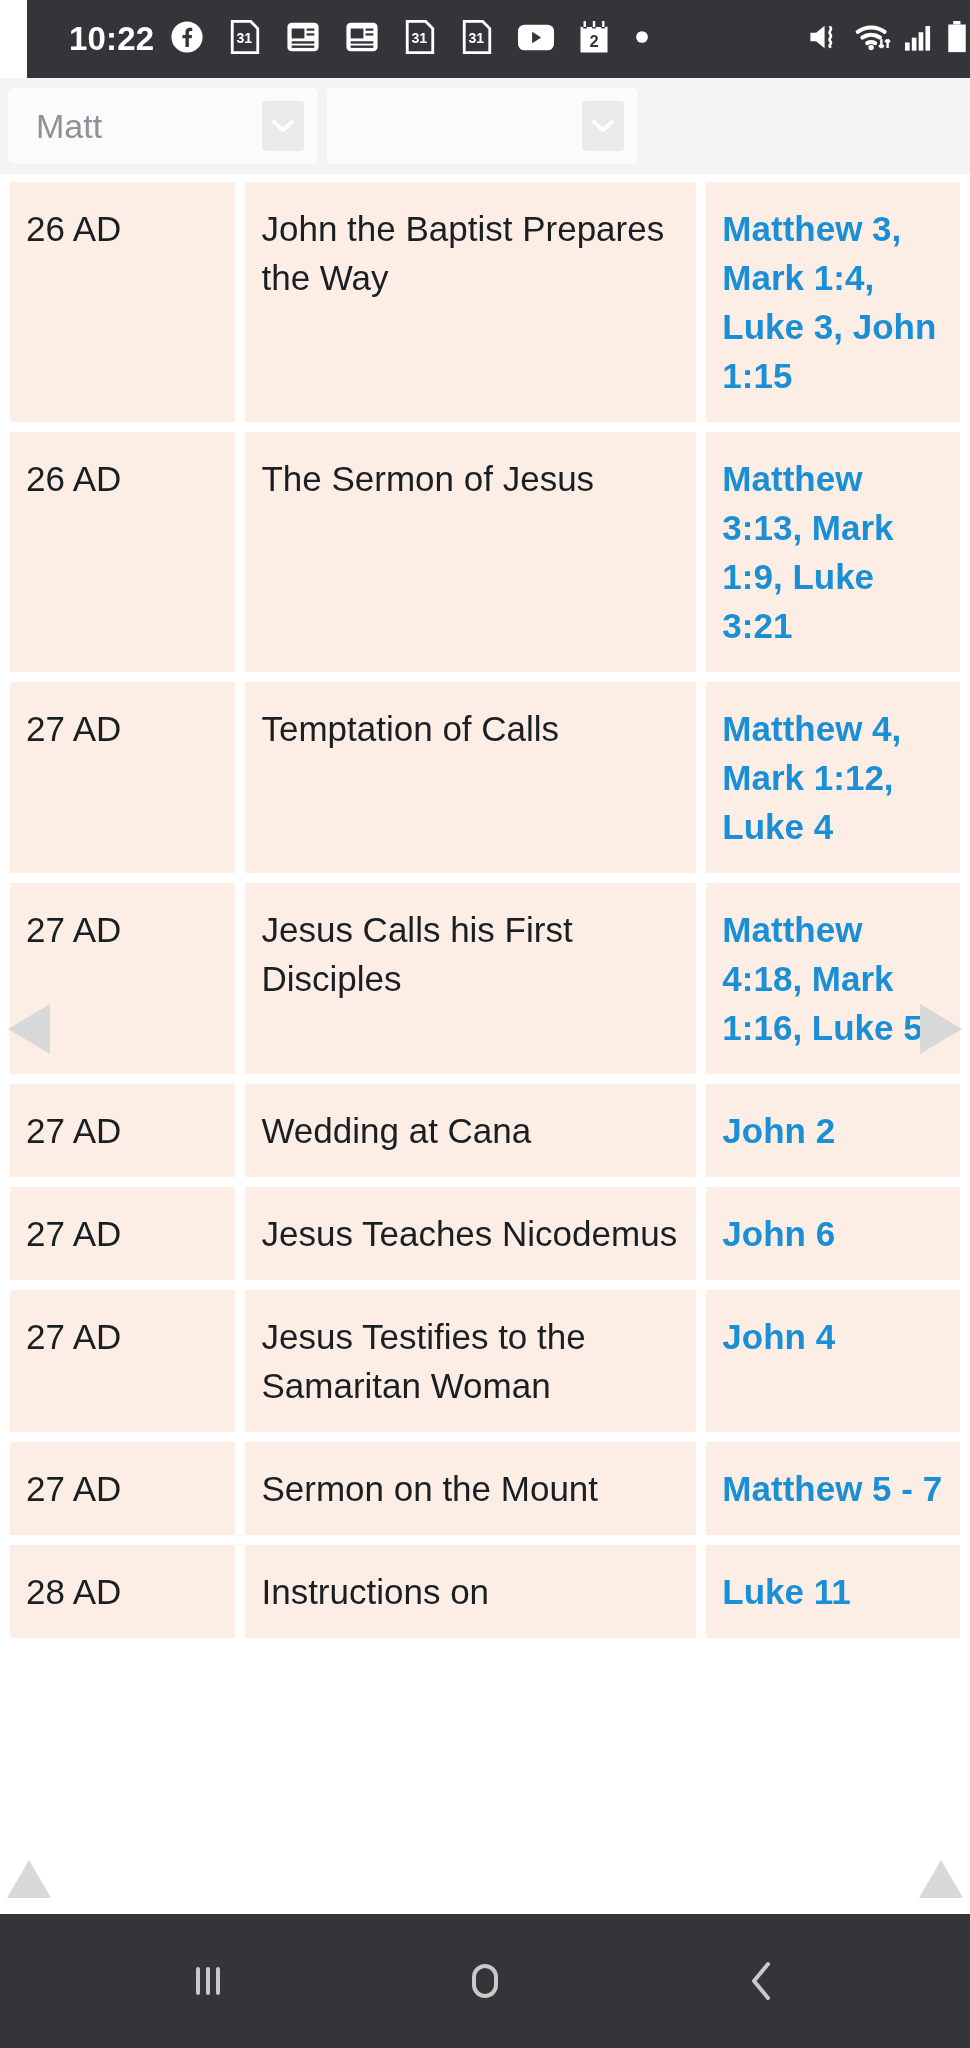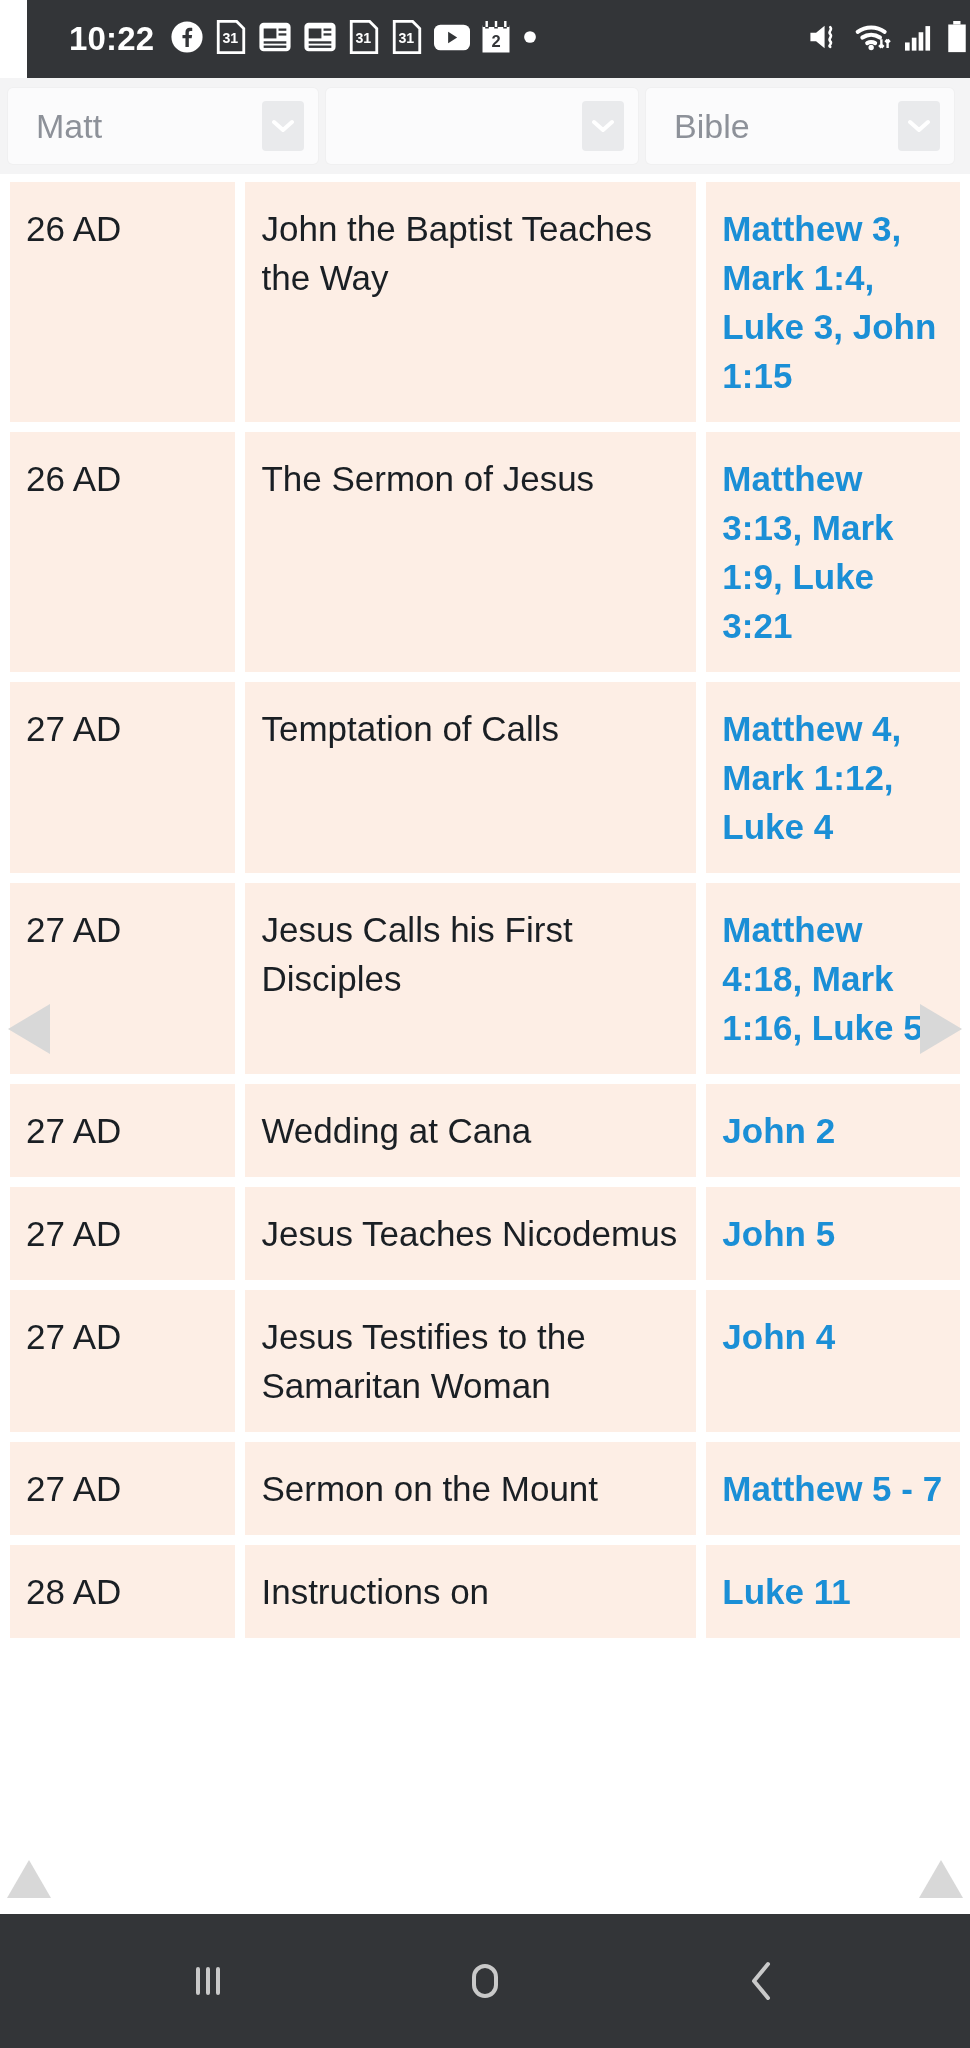--- a/index.html
+++ b/index.html
@@ -29,21 +29,21 @@
     font-size: 33px;
     font-weight: 700;
     letter-spacing: .2px;
     color: #ffffff;
     margin-right: 16px;
     white-space: nowrap;
   }
   .status-left-icons {
     display: flex;
     align-items: center;
-    gap: 11px;
+    gap: 25px;
     flex: 1;
   }
   .status-right-icons {
     display: flex;
     align-items: center;
     gap: 9px;
   }
   .sicon { display: block; flex: none; }
 
   
@@ -306,41 +306,33 @@
 
   <div class="select-box sb2">
     <span class="select-label"></span>
     <span class="select-caret">
       <svg width="22" height="14" viewBox="0 0 22 14">
           <path d="M2 3l9 8 9-8" fill="none" stroke="#ffffff" stroke-width="4" stroke-linecap="round" stroke-linejoin="round"></path>
         </svg>
     </span>
   </div>
 
-  <div class="select-box sb3">
-    <span class="select-label">Bible</span>
-    <span class="select-caret">
-      <svg width="22" height="14" viewBox="0 0 22 14">
-          <path d="M2 3l9 8 9-8" fill="none" stroke="#ffffff" stroke-width="4" stroke-linecap="round" stroke-linejoin="round"></path>
-        </svg>
-    </span>
-  </div>
 </div>
 
 <div id="table-scroll">
   <table id="events-table">
     <colgroup>
       <col class="c-date">
         <col class="c-event">
         <col class="c-ref">
     </colgroup>
     <tbody id="events-tbody">
         <tr>
           <td class="date-cell">26 AD</td>
-          <td class="event-cell">John the Baptist Teaches the Way</td>
+          <td class="event-cell">John the Baptist Prepares the Way</td>
           <td class="ref-cell"><a class="reflink">Matthew 3, Mark 1:4, Luke 3, John 1:15</a></td>
         </tr>
         <tr>
           <td class="date-cell">26 AD</td>
           <td class="event-cell">The Sermon of Jesus</td>
           <td class="ref-cell"><a class="reflink">Matthew 3:13, Mark 1:9, Luke 3:21</a></td>
         </tr>
         <tr>
           <td class="date-cell">27 AD</td>
           <td class="event-cell">Temptation of Calls</td>
@@ -352,21 +344,21 @@
           <td class="ref-cell"><a class="reflink">Matthew 4:18, Mark 1:16, Luke 5</a></td>
         </tr>
         <tr>
           <td class="date-cell">27 AD</td>
           <td class="event-cell">Wedding at Cana</td>
           <td class="ref-cell"><a class="reflink">John 2</a></td>
         </tr>
         <tr>
           <td class="date-cell">27 AD</td>
           <td class="event-cell">Jesus Teaches Nicodemus</td>
-          <td class="ref-cell"><a class="reflink">John 5</a></td>
+          <td class="ref-cell"><a class="reflink">John 6</a></td>
         </tr>
         <tr>
           <td class="date-cell">27 AD</td>
           <td class="event-cell">Jesus Testifies to the Samaritan Woman</td>
           <td class="ref-cell"><a class="reflink">John 4</a></td>
         </tr>
         <tr>
           <td class="date-cell">27 AD</td>
           <td class="event-cell">Sermon on the Mount</td>
           <td class="ref-cell"><a class="reflink">Matthew 5 - 7</a></td>

